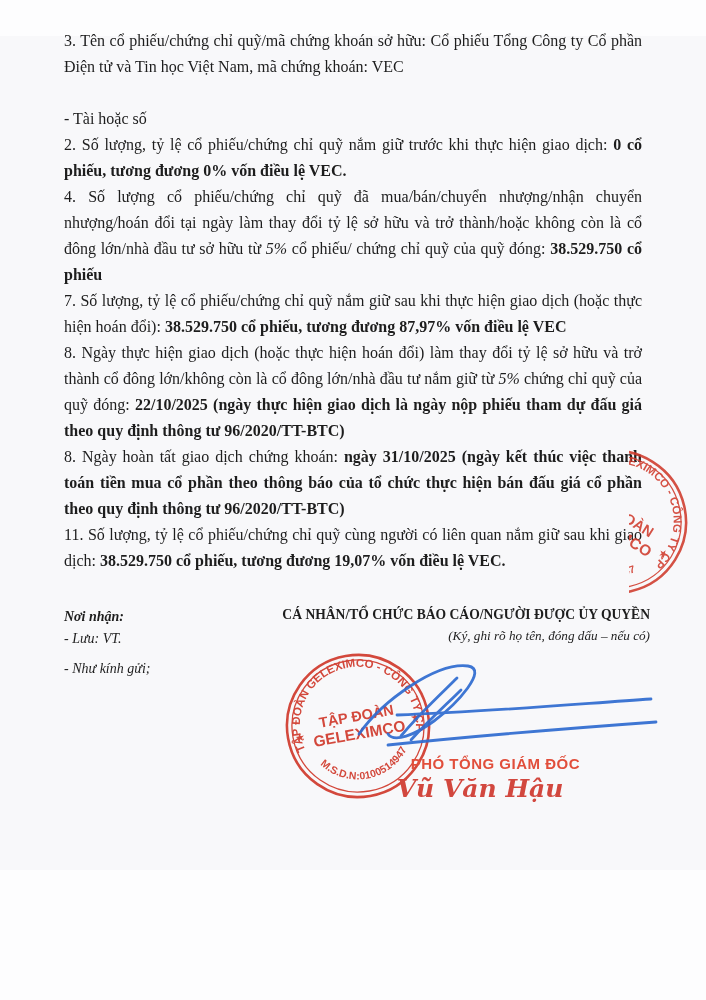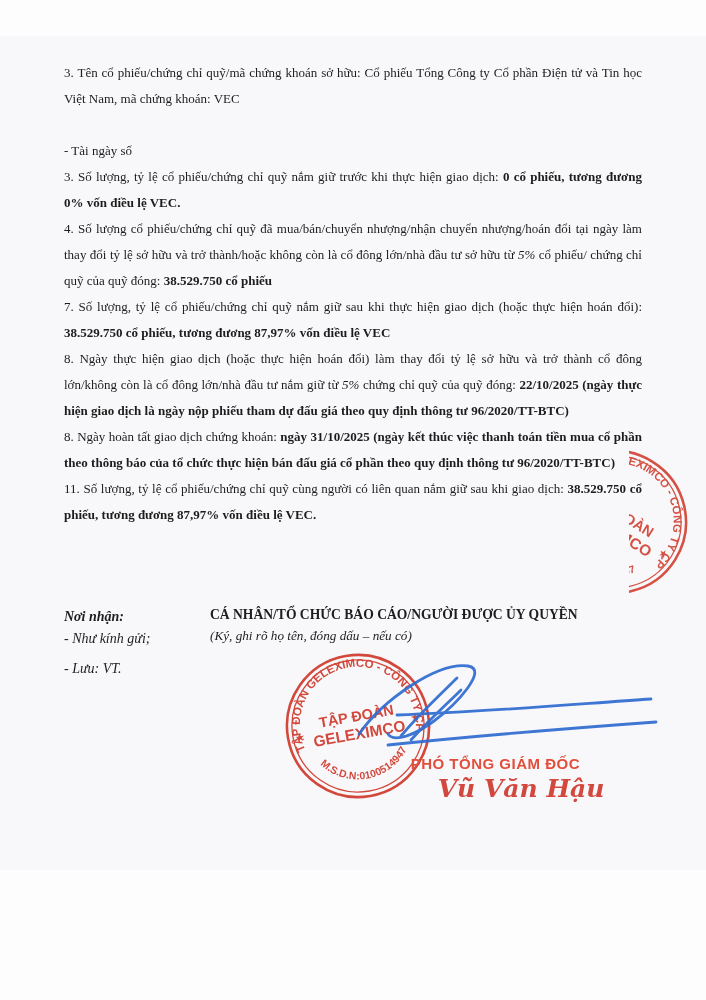--- a/index.html
+++ b/index.html
@@ -3,78 +3,78 @@
 <meta charset="utf-8">
 <style>
   html,body{margin:0;padding:0;background:#ffffff;}
   .page{
     position:relative;width:706px;height:1000px;overflow:hidden;
     background:#fdfdfe;font-family:"Liberation Serif","DejaVu Serif",serif;
     color:#1d1d1d;
   }
   .scan-shade{position:absolute;left:0;top:36px;width:706px;height:834px;background:#f8f8fa;}
   .content{
-    position:absolute;left:64px;top:60px;width:578px;
-    font-size:13px;line-height:26px;
+    position:absolute;left:64px;top:28px;width:578px;
+    font-size:16px;line-height:26px;
   }
   .doc-item{margin:0;text-align:justify;text-justify:inter-word;}
   .doc-item .bold{font-weight:bold;}
   .doc-item .italic{font-style:italic;}
   .recipients{
     position:absolute;left:64px;top:606px;width:160px;
     font-size:14px;line-height:21px;font-style:italic;
   }
   .recipients .rec-title{font-weight:bold;}
   .recipients .rec-line{margin-top:1px;}
   .recipients .rec-line + .rec-line{margin-top:9px;}
   .sig-block{
-    position:absolute;left:210px;top:605px;width:440px;text-align:left;
+    position:absolute;left:210px;top:605px;width:440px;text-align:right;
   }
   .sig-title{font-weight:bold;font-size:13.6px;line-height:20.5px;}
   .sig-instruction{font-style:italic;font-size:13.2px;line-height:20px;}
   .stamp-wrap{position:absolute;left:282px;top:650px;width:152px;height:152px;opacity:.92;}
   .stamp-wrap svg{transform:rotate(-10deg);}
   .stamp-edge-clip{
     position:absolute;left:629px;top:444px;width:77px;height:156px;overflow:hidden;opacity:.88;
   }
   .stamp-edge-clip svg{position:absolute;left:-90px;top:2px;transform:rotate(32deg);}
   .signature-ink{position:absolute;left:345px;top:652px;width:320px;height:115px;}
   .signer-title{
     position:absolute;left:380px;top:755px;width:200px;text-align:right;
     font-family:"Liberation Sans","DejaVu Sans",sans-serif;
     font-weight:bold;font-size:15px;letter-spacing:.5px;color:#e14e3b;
   }
   .signer-name{
     position:absolute;left:390px;top:774px;width:180px;text-align:center;
     font-family:"DejaVu Serif",serif;font-style:italic;font-weight:bold;
-    font-size:25px;color:#d2473e;margin-left:41px;
+    font-size:25px;color:#d2473e;
   }
   .stamp-sans{font-family:"Liberation Sans","DejaVu Sans",sans-serif;font-weight:bold;}
 </style>
 </head>
 <body>
 
 <div class="page">
   <div class="scan-shade"></div>
 
   <div class="content">
       <p class="doc-item"><span class="normal">3. Tên cổ phiếu/chứng chỉ quỹ/mã chứng khoán sở hữu: Cổ phiếu Tổng Công ty Cổ phần Điện tử và Tin học Việt Nam, mã chứng khoán: VEC</span></p>
-      <p class="doc-item"><br><span class="normal">- Tài ngày số</span></p>
-      <p class="doc-item"><span class="normal">3. Số lượng, tỷ lệ cổ phiếu/chứng chỉ quỹ nắm giữ trước khi thực hiện giao dịch: </span><span class="bold">0 cổ phiếu, tương đương 0% vốn điều lệ VEC.</span></p>
+      <p class="doc-item"><br><span class="normal">- Tài hoặc số</span></p>
+      <p class="doc-item"><span class="normal">2. Số lượng, tỷ lệ cổ phiếu/chứng chỉ quỹ nắm giữ trước khi thực hiện giao dịch: </span><span class="bold">0 cổ phiếu, tương đương 0% vốn điều lệ VEC.</span></p>
       <p class="doc-item"><span class="normal">4. Số lượng cổ phiếu/chứng chỉ quỹ đã mua/bán/chuyển nhượng/nhận chuyển nhượng/hoán đổi tại ngày làm thay đổi tỷ lệ sở hữu và trở thành/hoặc không còn là cổ đông lớn/nhà đầu tư sở hữu từ </span><span class="italic">5%</span><span class="normal"> cổ phiếu/ chứng chỉ quỹ của quỹ đóng: </span><span class="bold">38.529.750 cổ phiếu</span></p>
       <p class="doc-item"><span class="normal">7. Số lượng, tỷ lệ cổ phiếu/chứng chỉ quỹ nắm giữ sau khi thực hiện giao dịch (hoặc thực hiện hoán đổi): </span><span class="bold">38.529.750 cổ phiếu, tương đương 87,97% vốn điều lệ VEC</span></p>
       <p class="doc-item"><span class="normal">8. Ngày thực hiện giao dịch (hoặc thực hiện hoán đổi) làm thay đổi tỷ lệ sở hữu và trở thành cổ đông lớn/không còn là cổ đông lớn/nhà đầu tư nắm giữ từ </span><span class="italic">5%</span><span class="normal"> chứng chỉ quỹ của quỹ đóng: </span><span class="bold">22/10/2025 (ngày thực hiện giao dịch là ngày nộp phiếu tham dự đấu giá theo quy định thông tư 96/2020/TT-BTC)</span></p>
       <p class="doc-item"><span class="normal">8. Ngày hoàn tất giao dịch chứng khoán: </span><span class="bold">ngày 31/10/2025 (ngày kết thúc việc thanh toán tiền mua cổ phần theo thông báo của tổ chức thực hiện bán đấu giá cổ phần theo quy định thông tư 96/2020/TT-BTC)</span></p>
-      <p class="doc-item"><span class="normal">11. Số lượng, tỷ lệ cổ phiếu/chứng chỉ quỹ cùng người có liên quan nắm giữ sau khi giao dịch: </span><span class="bold">38.529.750 cổ phiếu, tương đương 87,97% vốn điều lệ VEC.</span></p>
+      <p class="doc-item"><span class="normal">11. Số lượng, tỷ lệ cổ phiếu/chứng chỉ quỹ cùng người có liên quan nắm giữ sau khi giao dịch: </span><span class="bold">38.529.750 cổ phiếu, tương đương 19,07% vốn điều lệ VEC.</span></p>
     </div>
 
   <div class="recipients">
     <div class="rec-title">Nơi nhận:</div>
+    <div class="rec-line">- Lưu: VT.</div>
     <div class="rec-line">- Như kính gửi;</div>
-    <div class="rec-line">- Lưu: VT.</div>
   </div>
 
   <div class="sig-block">
     <div class="sig-title">CÁ NHÂN/TỔ CHỨC BÁO CÁO/NGƯỜI ĐƯỢC ỦY QUYỀN</div>
     <div class="sig-instruction">(Ký, ghi rõ họ tên, đóng dấu – nếu có)</div>
   </div>
 
   <div class="stamp-edge-clip">
     <svg width="152" height="152" viewBox="0 0 152 152">
       <g fill="none" stroke="#d03a2c">

